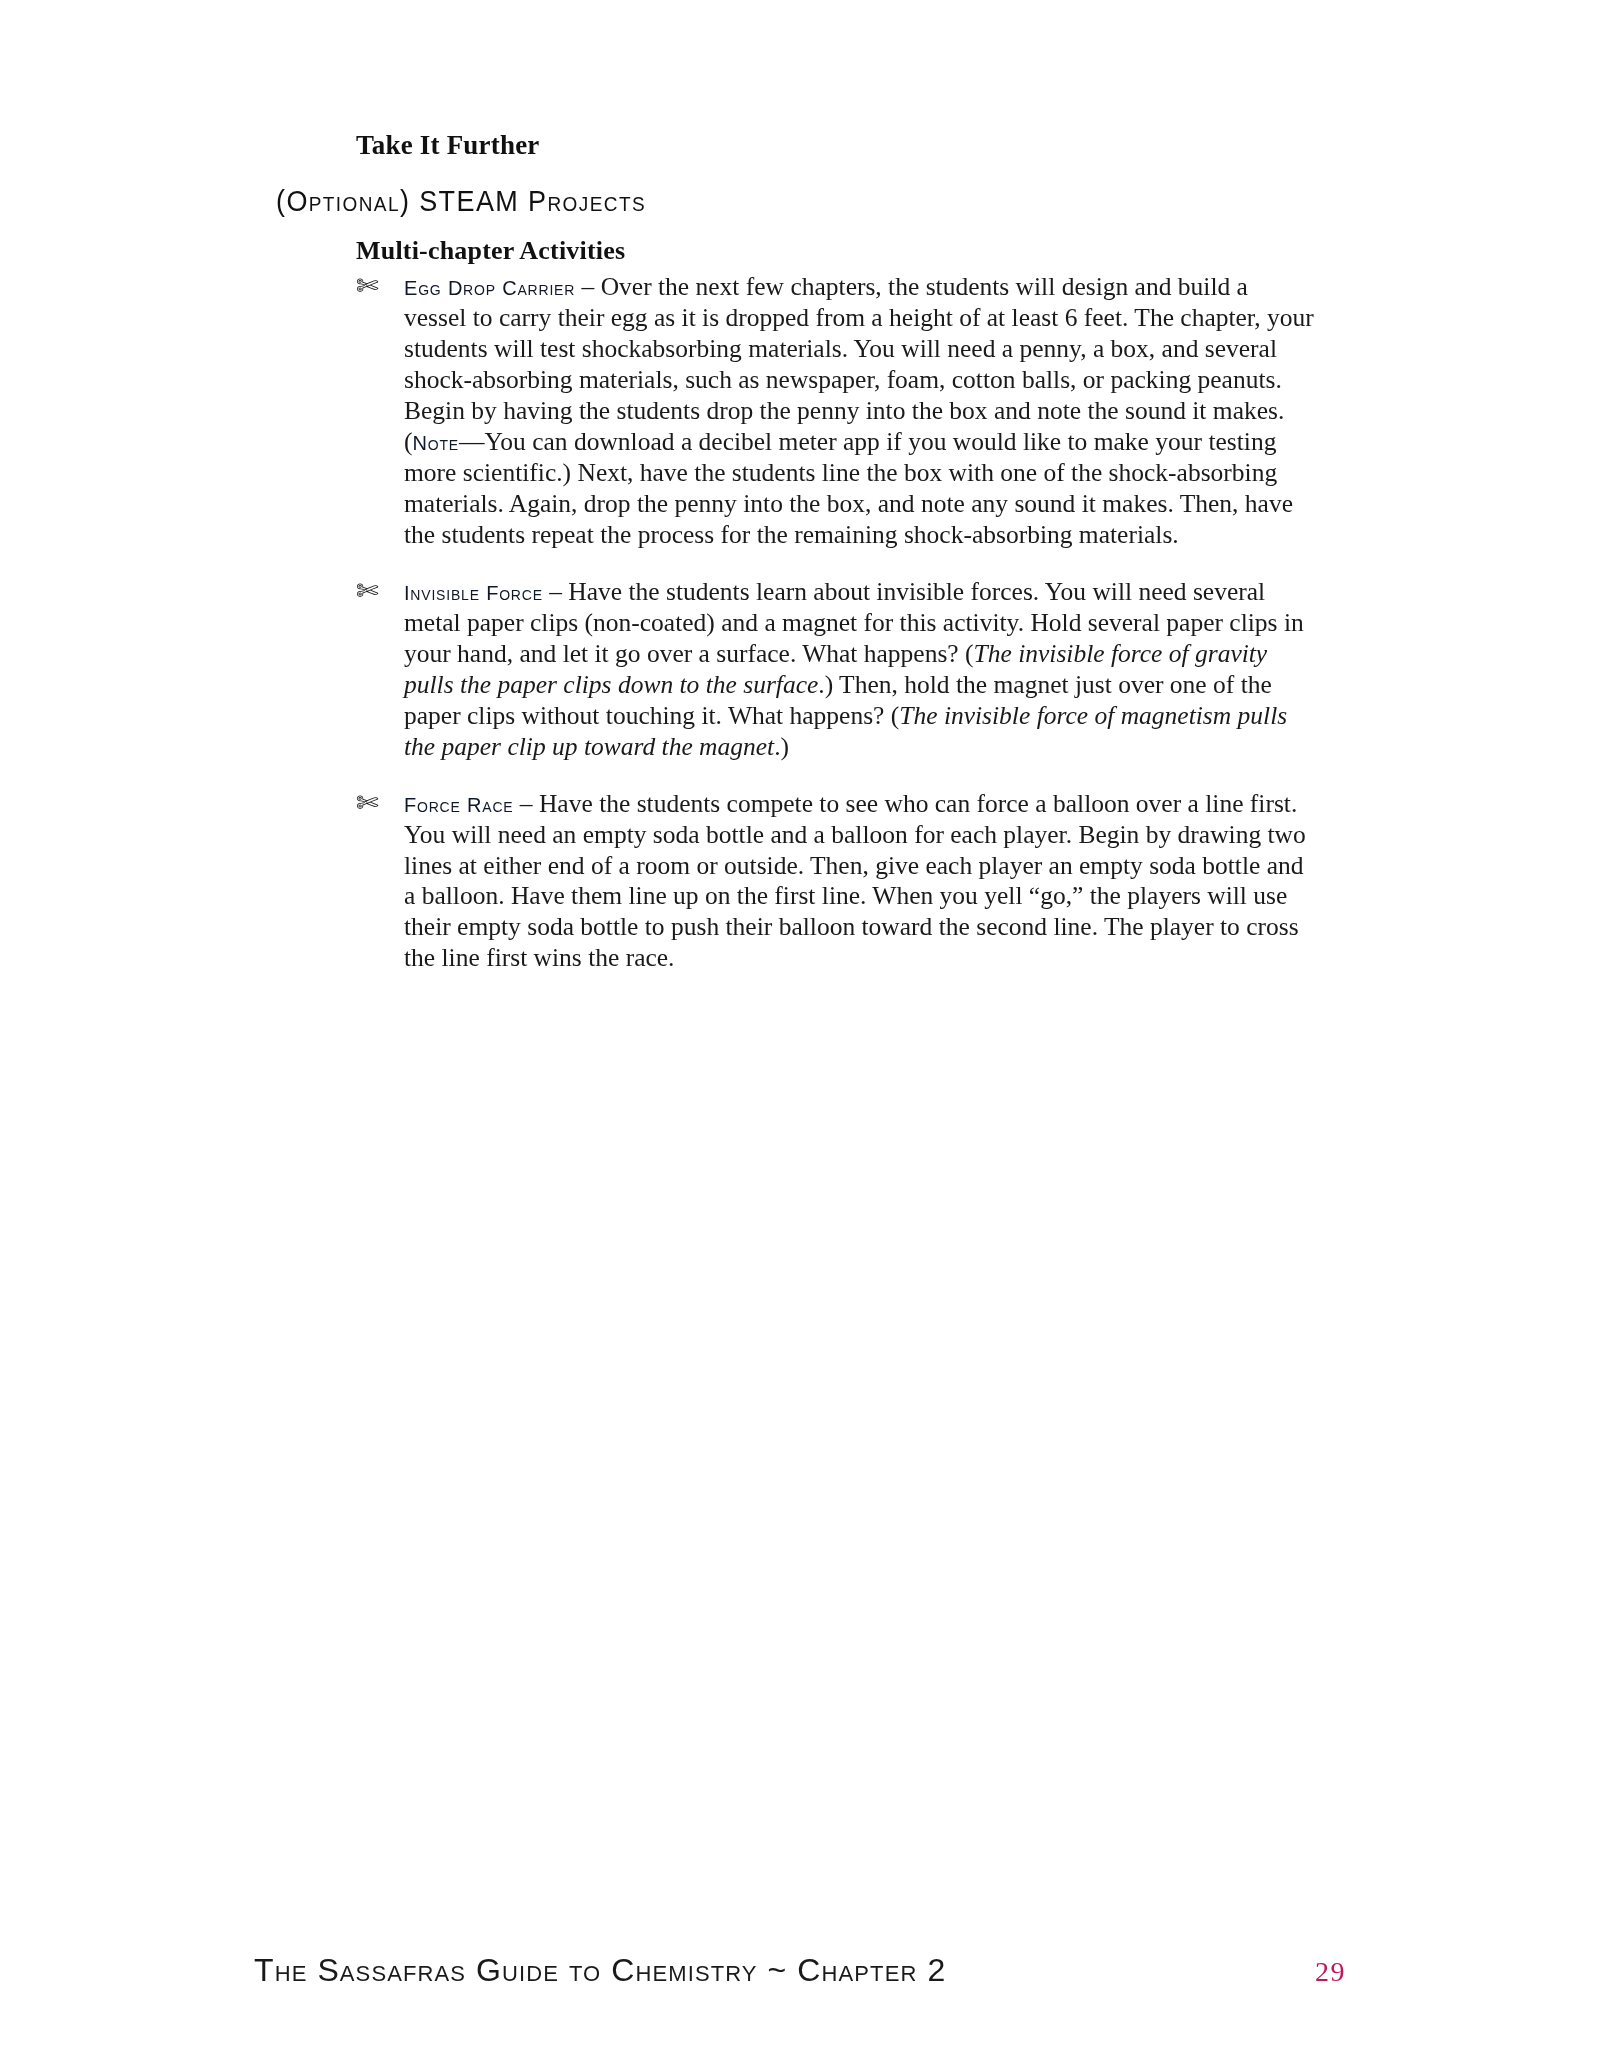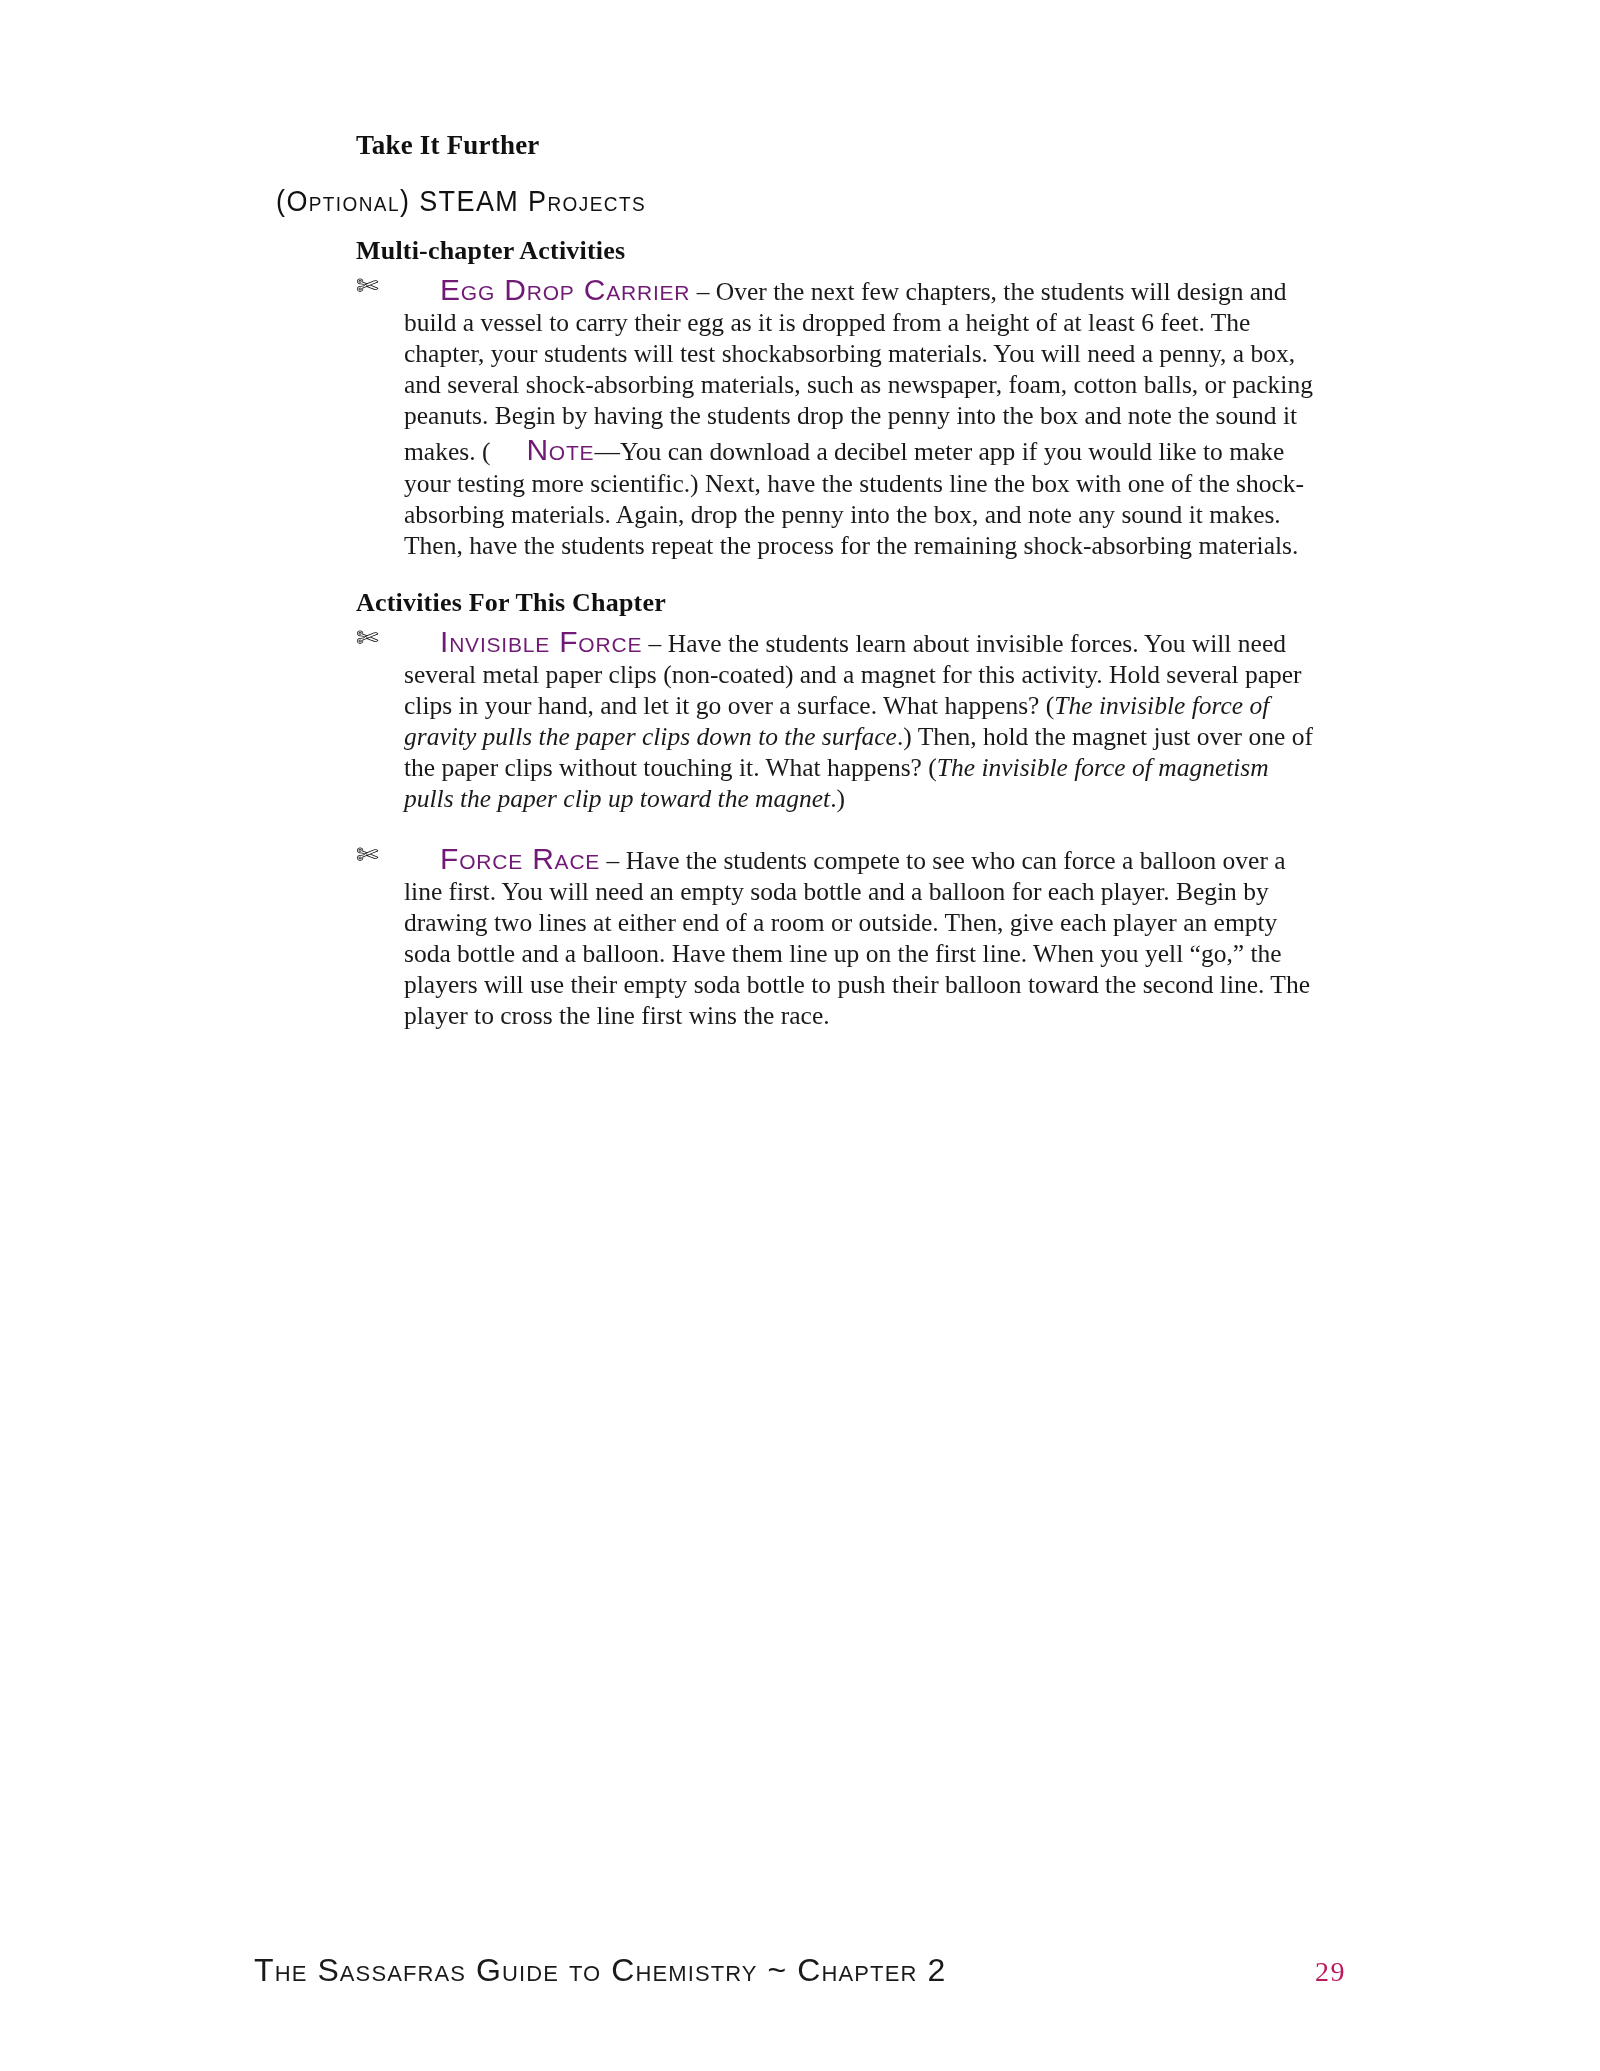--- a/index.html
+++ b/index.html
@@ -74,24 +74,23 @@
 
   em, .it {
     font-style: italic;
   }
 
   
   .caps {
     font-family: "Liberation Sans", "DejaVu Sans", sans-serif;
     font-variant: small-caps;
     font-weight: 400;
-    font-size: 30px;
+    font-size: 20px;
     letter-spacing: 0.8px;
-    color: #701a75;
-    margin-left: 36px;
+    color: #0f172a;
   }
 
   
   .activity {
     position: relative;
     margin-left: 42px;
     padding-left: 48px;
     margin-bottom: 26px;
   }
   .activity .bullet {
@@ -144,21 +143,20 @@
 
     <div class="h-section indent-0" style="margin-left:-38px; margin-top:26px; margin-bottom:16px;">(Optional) STEAM Projects</div>
 
     <div class="h-level2 indent-1" style="margin-top:18px; margin-bottom:6px;">Multi-chapter Activities</div>
 
     <div class="activity">
       <span class="bullet">✄</span>
       <span class="body"><span class="caps">Egg Drop Carrier</span><span> – </span><span>Over the next few chapters, the students will design and build a vessel to carry their egg as it is dropped from a height of at least 6 feet. The chapter, your students will test shockabsorbing materials. You will need a penny, a box, and several shock-absorbing materials, such as newspaper, foam, cotton balls, or packing peanuts. Begin by having the students drop the penny into the box and note the sound it makes. (</span><span class="caps">Note</span><span>—You can download a decibel meter app if you would like to make your testing more scientific.) Next, have the students line the box with one of the shock-absorbing materials. Again, drop the penny into the box, and note any sound it makes. Then, have the students repeat the process for the remaining shock-absorbing materials.</span></span>
     </div>
 
-    <div class="h-level2 indent-1" style="margin-top:22px; margin-bottom:6px;">Activities For This Chapter</div>
 
     <div class="activity">
       <span class="bullet">✄</span>
       <span class="body"><span class="caps">Invisible Force</span><span> – </span><span>Have the students learn about invisible forces. You will need several metal paper clips (non-coated) and a magnet for this activity. Hold several paper clips in your hand, and let it go over a surface. What happens? (</span><em class="it">The invisible force of gravity pulls the paper clips down to the surface</em><span>.) Then, hold the magnet just over one of the paper clips without touching it. What happens? (</span><em class="it">The invisible force of magnetism pulls the paper clip up toward the magnet</em><span>.)</span></span>
     </div>
 
     <div class="activity">
       <span class="bullet">✄</span>
       <span class="body"><span class="caps">Force Race</span><span> – </span><span>Have the students compete to see who can force a balloon over a line first. You will need an empty soda bottle and a balloon for each player. Begin by drawing two lines at either end of a room or outside. Then, give each player an empty soda bottle and a balloon. Have them line up on the first line. When you yell “go,” the players will use their empty soda bottle to push their balloon toward the second line. The player to cross the line first wins the race.</span></span>
     </div>

